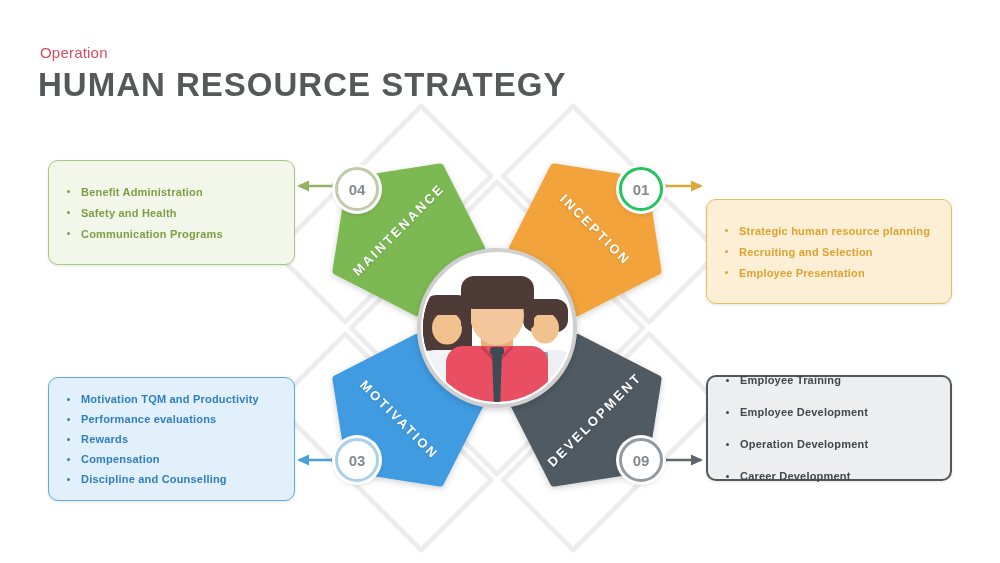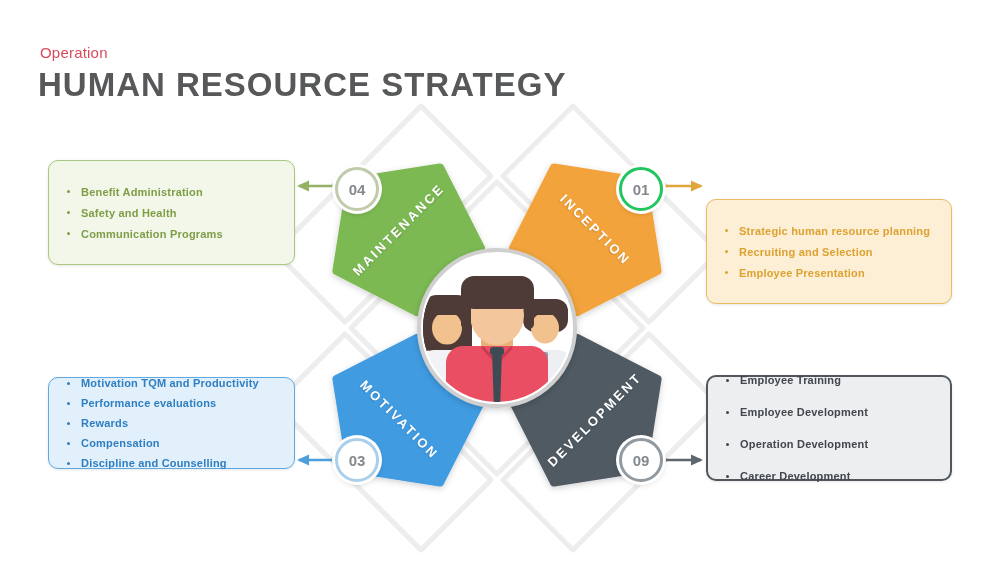--- a/index.html
+++ b/index.html
@@ -34,21 +34,21 @@
   .box ul{list-style:none;margin:0;height:100%;padding:0 10px 0 18px;
           display:flex;flex-direction:column;justify-content:center;}
   .box li{display:flex;align-items:center;font-size:11px;font-weight:700;letter-spacing:.2px;}
   .dot{width:3px;height:3px;border-radius:50%;background:currentColor;margin-right:11px;flex:0 0 auto;}
   .box-maintenance{left:48px;top:160px;width:247px;height:105px;background:#F3F7EA;border:1.5px solid #A9C77E;}
   .box-maintenance li{color:#7E9E46;}
   .box-maintenance ul{gap:9px;}
   .box-inception{left:706px;top:172px;width:246px;height:105px;background:#FCEFD5;border:1.5px solid #E8BD62;margin-top:27px;}
   .box-inception li{color:#DDA232;}
   .box-inception ul{gap:9px;}
-  .box-motivation{left:48px;top:377px;width:247px;height:92px;background:#E1F0FB;border:1.5px solid #5FA9DE;}
+  .box-motivation{left:48px;top:377px;width:247px;height:124px;background:#E1F0FB;border:1.5px solid #5FA9DE;}
   .box-motivation li{color:#2F7EC1;}
   .box-motivation ul{gap:8px;}
   .box-development{left:706px;top:375px;width:246px;height:106px;background:#EDEEEF;border:2px solid #51575D;}
   .box-development li{color:#41474D;}
   .box-development ul{gap:20px;}
 </style>
 </head>
 <body>
 
 <div class="stage">

